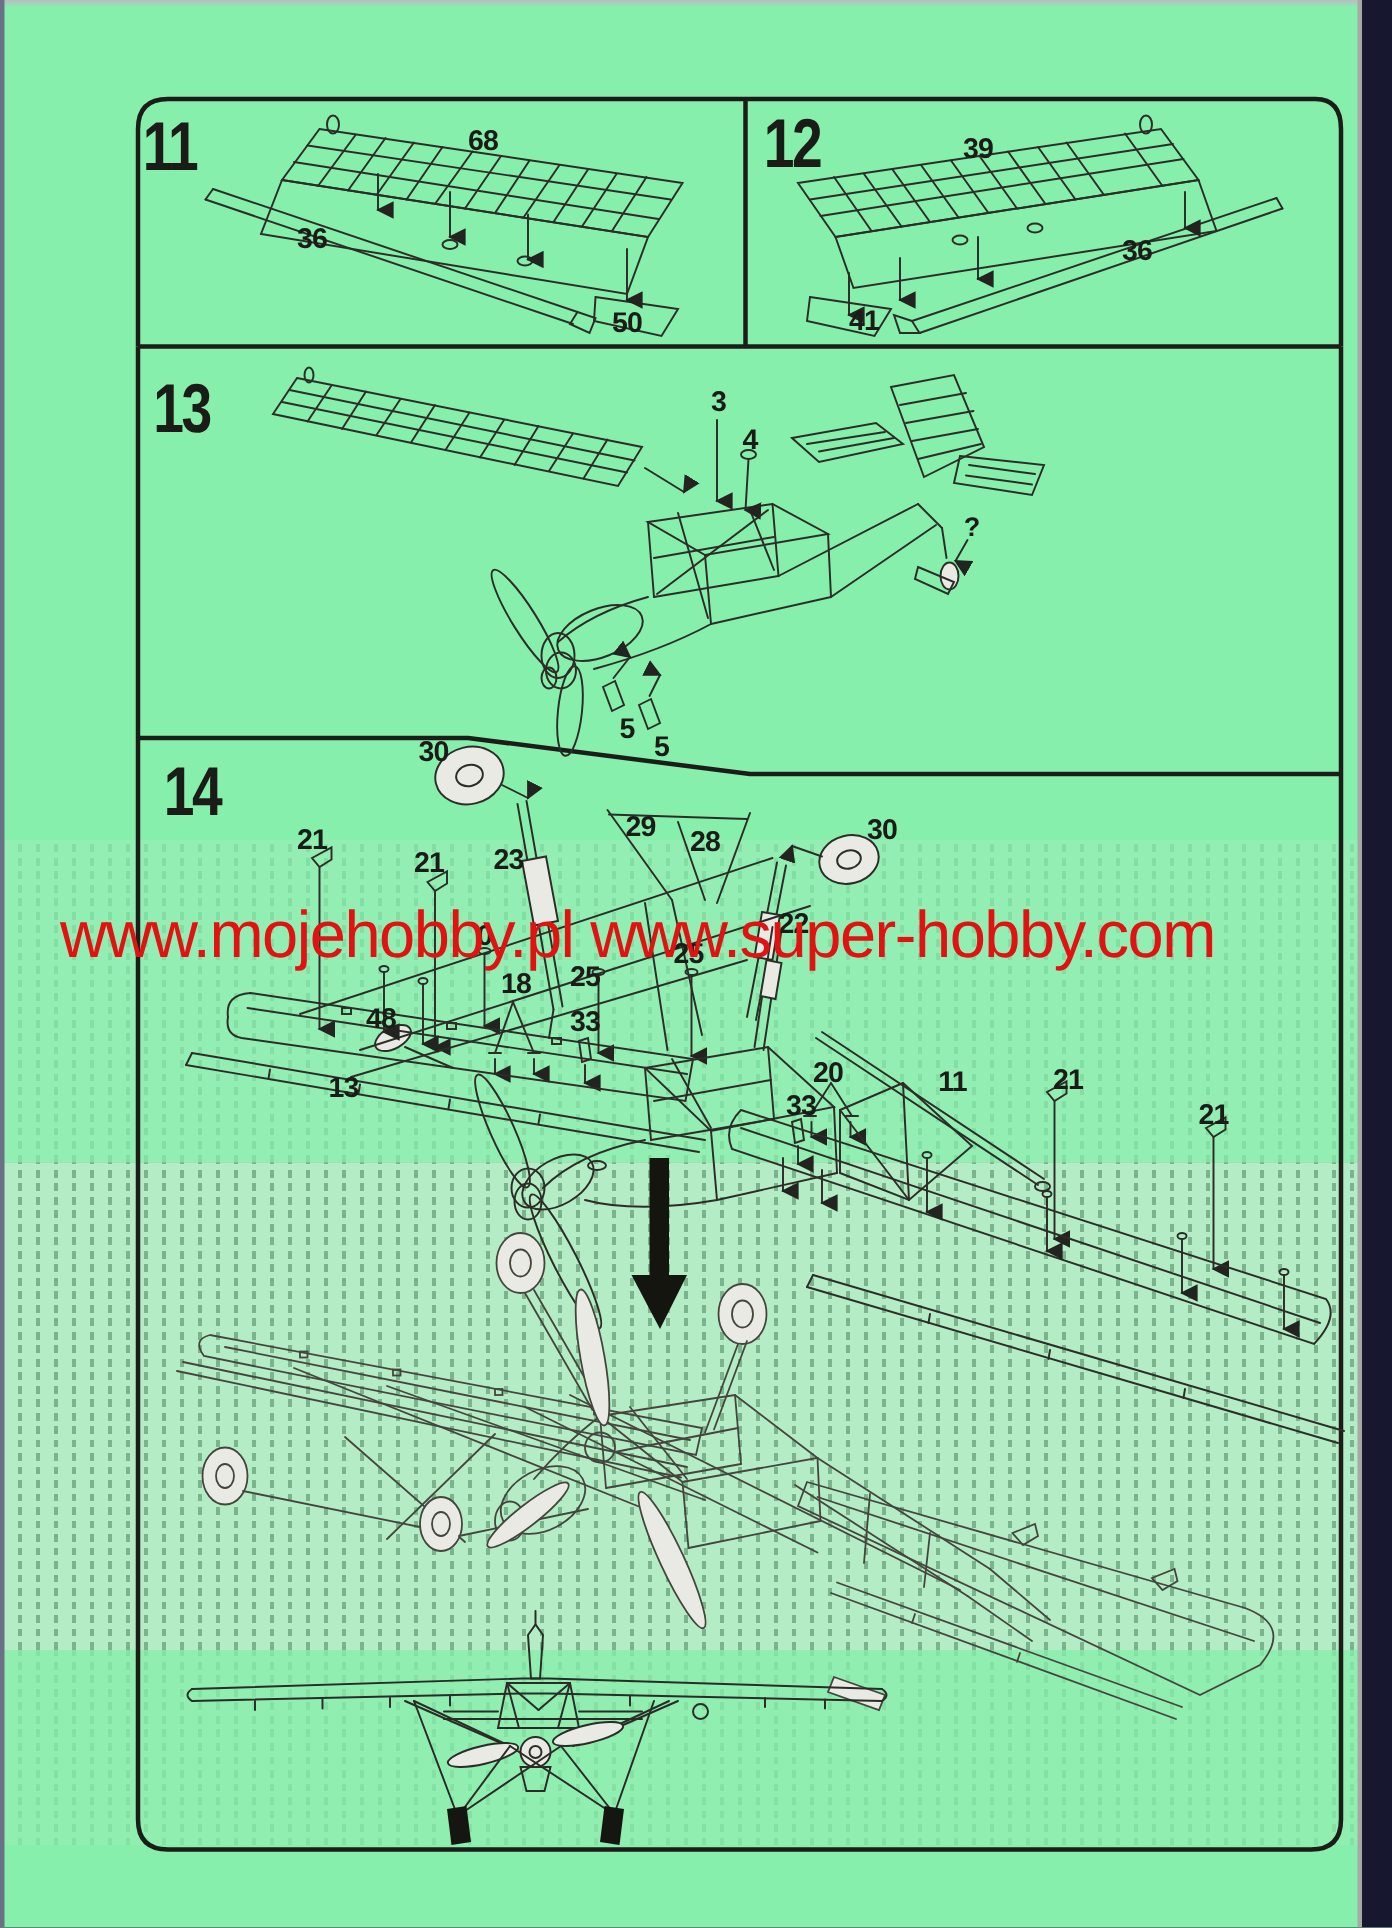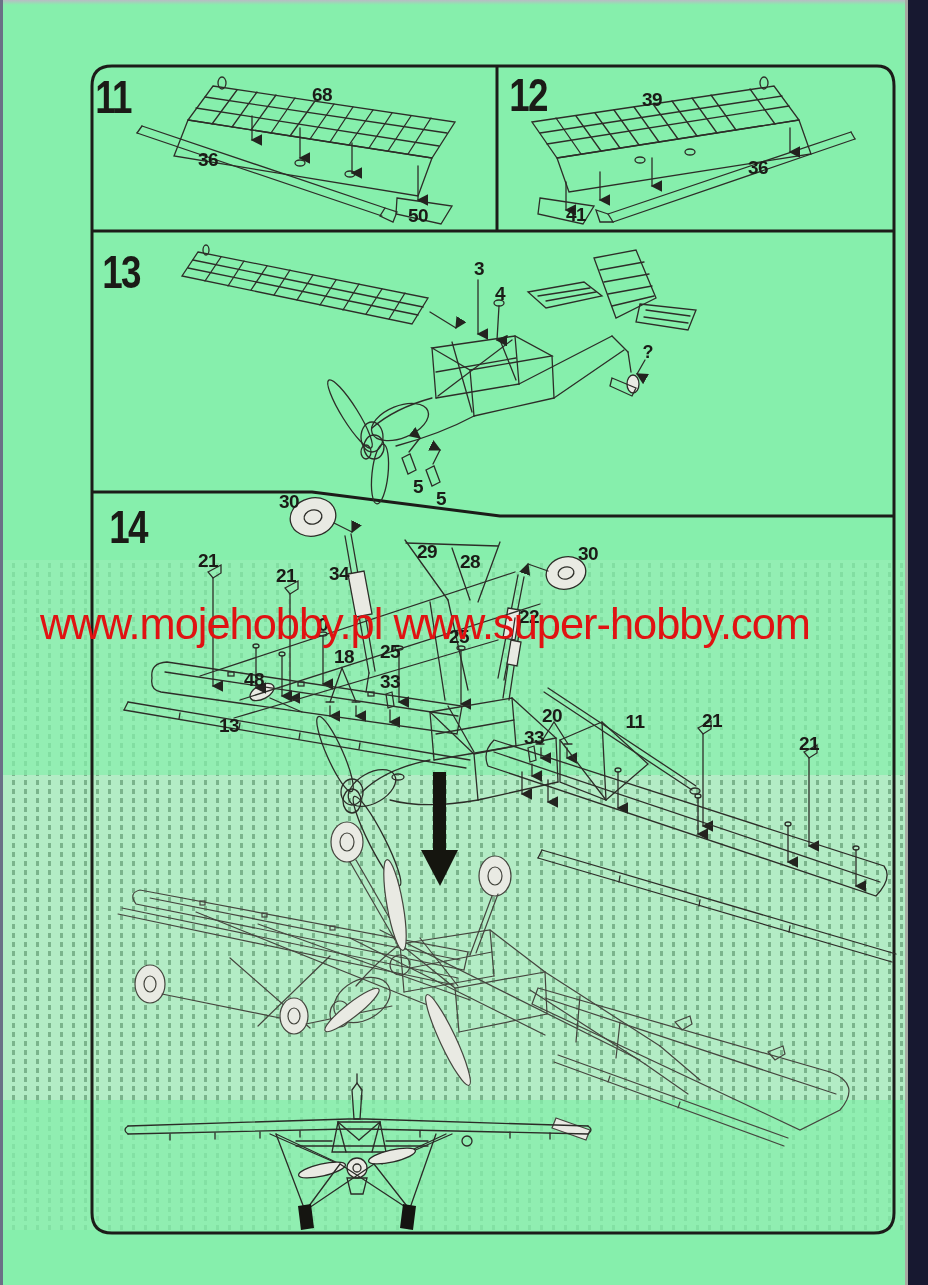--- a/index.html
+++ b/index.html
@@ -456,21 +456,21 @@
       <span class="lbl part" style="left: 576px; top: 215px;">41</span>
       <span class="lbl part" style="left: 479px; top: 269px;">3</span>
       <span class="lbl part" style="left: 500px; top: 294px;">4</span>
       <span class="lbl part" style="left: 418px; top: 487px;">5</span>
       <span class="lbl part" style="left: 441px; top: 499px;">5</span>
       <span class="lbl query" style="left: 648px; top: 352px;">?</span>
       <span class="lbl part" style="left: 289px; top: 502px;">30</span>
       <span class="lbl part" style="left: 427px; top: 532px; margin-top: 20px;">29</span>
       <span class="lbl part" style="left: 208px; top: 561px;">21</span>
       <span class="lbl part" style="left: 286px; top: 576px;">21</span>
-      <span class="lbl part" style="left: 339px; top: 574px;">34</span>
+      <span class="lbl part" style="left: 339px; top: 574px;">23</span>
       <span class="lbl part" style="left: 470px; top: 562px;">28</span>
       <span class="lbl part" style="left: 588px; top: 554px;">30</span>
       <span class="lbl part" style="left: 529px; top: 617px;">22</span>
       <span class="lbl part" style="left: 323px; top: 625px;">0</span>
       <span class="lbl part" style="left: 459px; top: 637px;">25</span>
       <span class="lbl part" style="left: 390px; top: 652px;">25</span>
       <span class="lbl part" style="left: 344px; top: 657px;">18</span>
       <span class="lbl part" style="left: 254px; top: 680px;">48</span>
       <span class="lbl part" style="left: 390px; top: 682px;">33</span>
       <span class="lbl part" style="left: 229px; top: 726px;">13</span>

